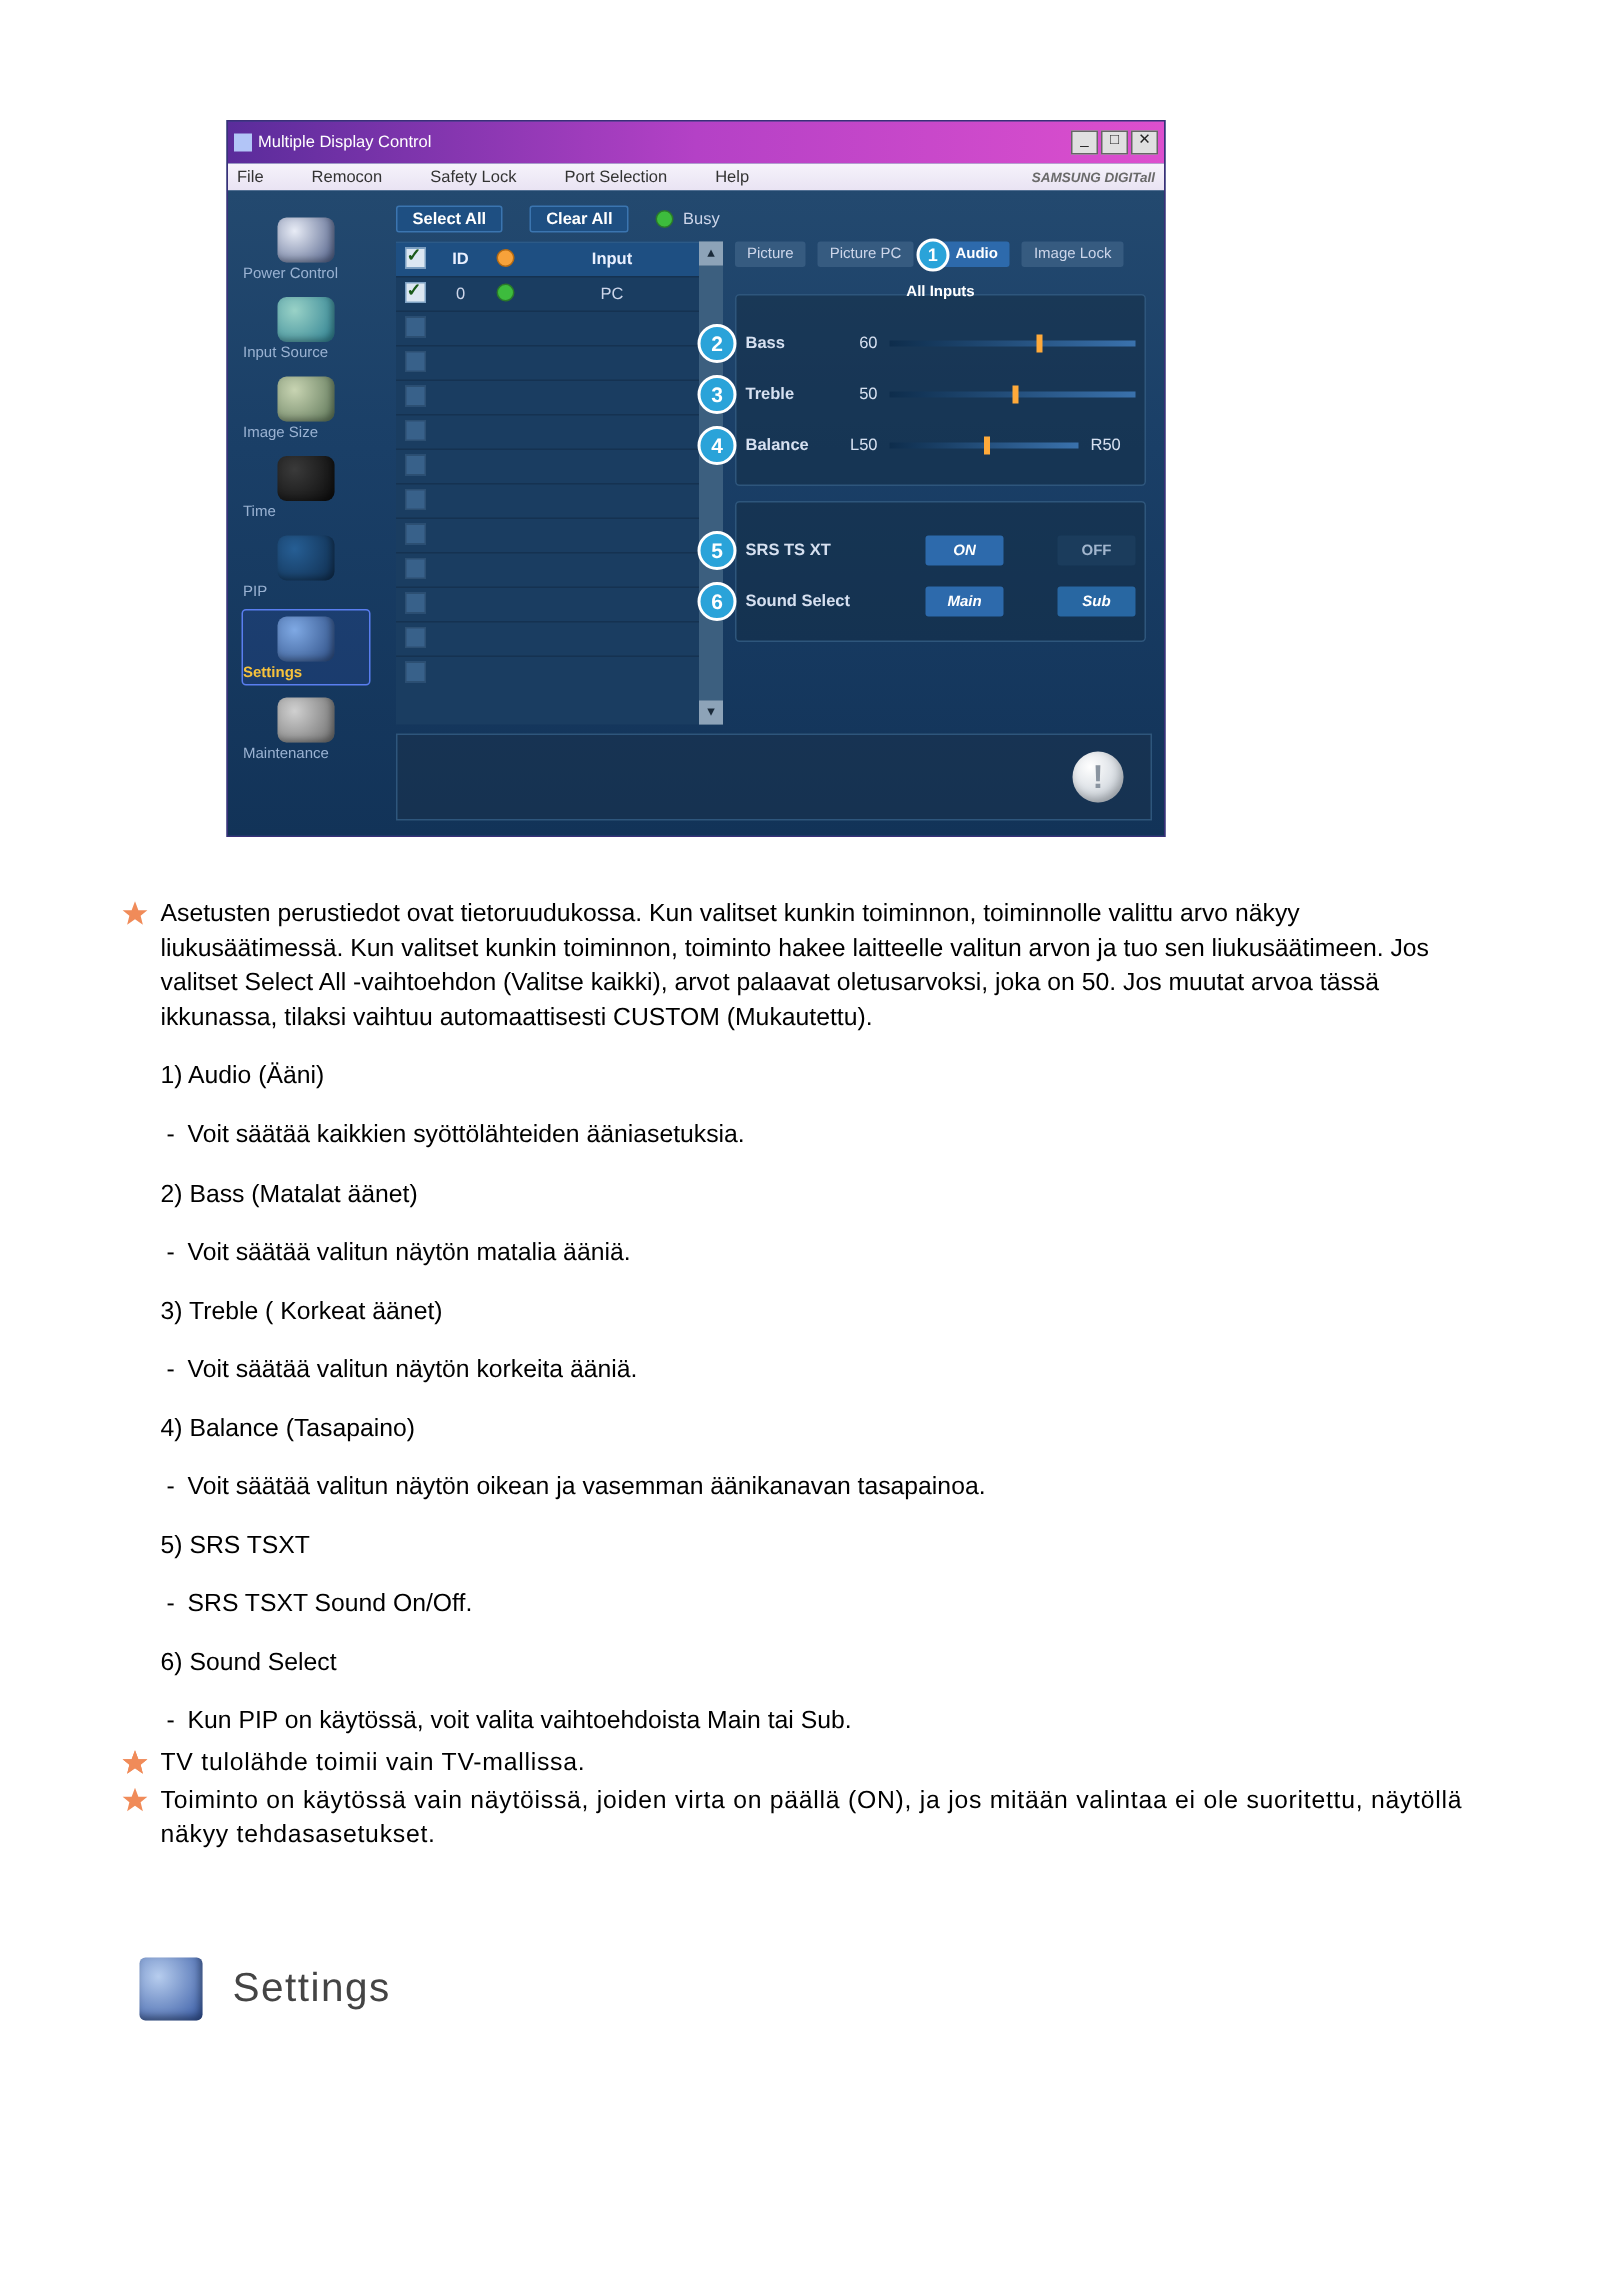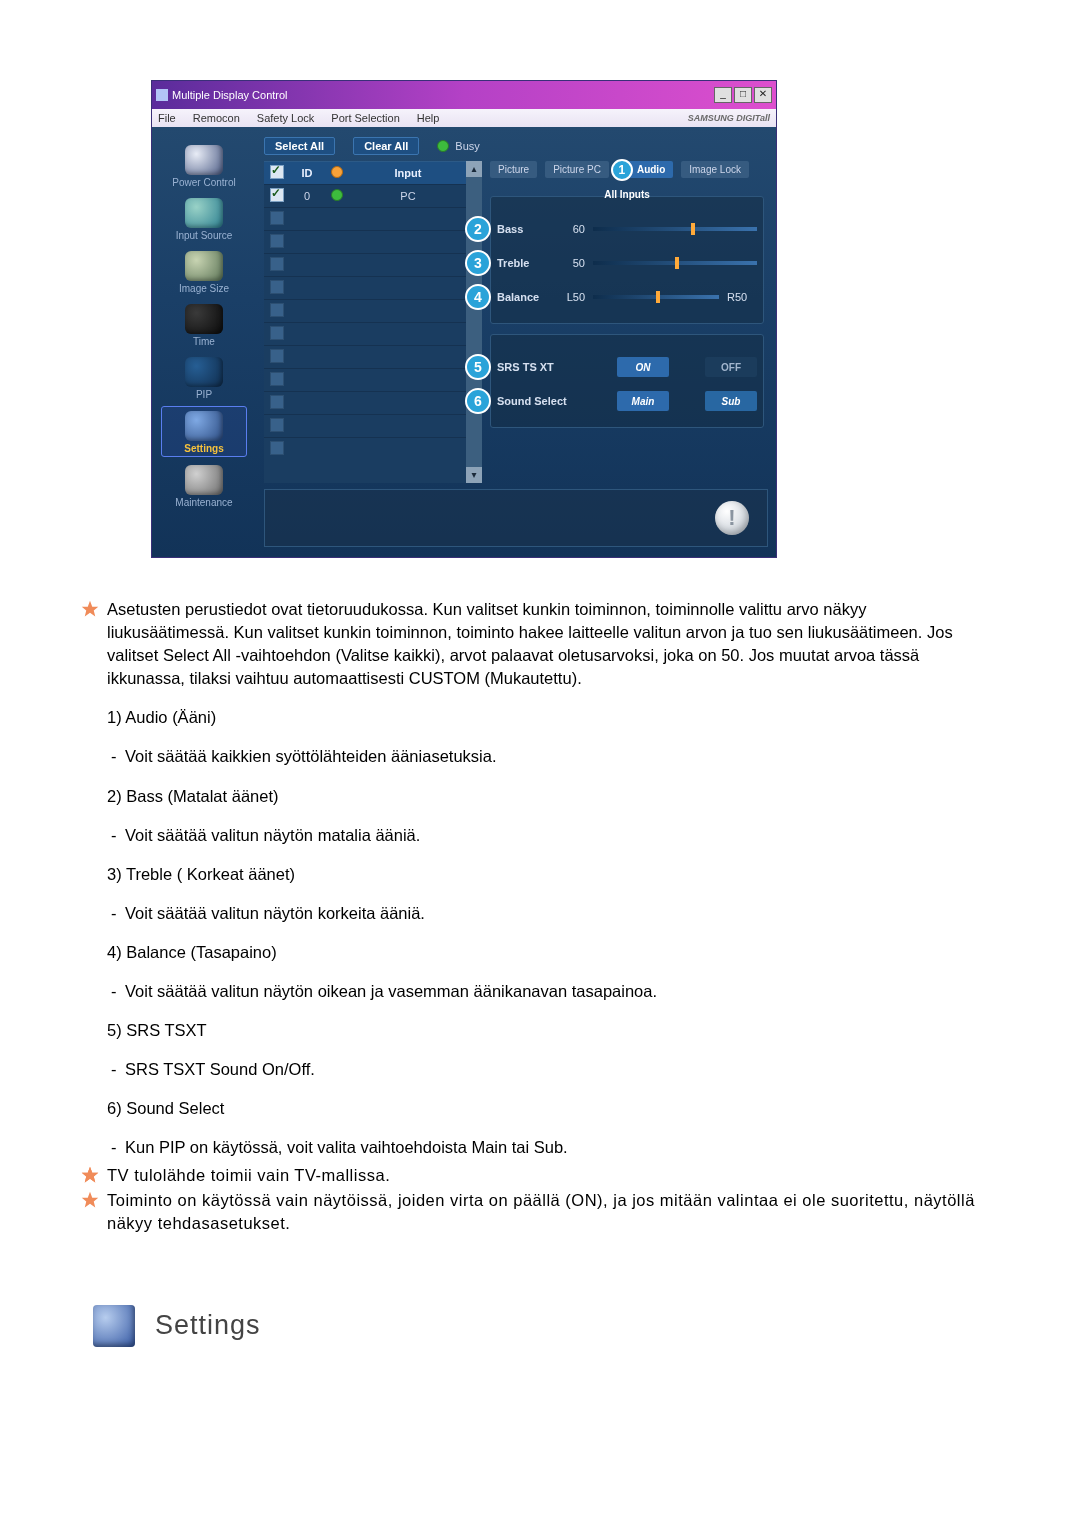--- a/index.html
+++ b/index.html
@@ -39,38 +39,38 @@
   .titlebar .spacer { flex: 1; }
   .winbtn {
     width: 16px; height: 14px; background: #e0e0e0; border: 1px solid #666;
     margin-left: 2px; font-size: 10px; text-align: center; line-height: 12px; color: #222;
   }
   .menubar {
     display: flex;
     background: linear-gradient(#f6f3fb, #e9e3f3);
     color: #333;
     padding: 3px 6px;
-    gap: 17px;
+    gap: 32px;
     font-size: 11px;
     align-items: center;
   }
   .menubar .spacer { flex: 1; }
   .brand {
     font-size: 9px; color: #6a6a6a; font-style: italic; font-weight: bold;
   }
   .app-body {
     display: flex;
     background: linear-gradient(#23496f, #1a3f67 40%, #123358);
     min-height: 430px;
   }
   
   .sidebar {
     width: 104px;
     padding: 10px 0;
-    text-align: center;
+    text-align: left;
   }
   .side-item {
     margin: 4px auto 0 auto;
     width: 84px;
     padding: 4px 0 2px 0;
     font-size: 10px;
     color: #9ab2d2;
   }
   .side-item.active {
     border: 1px solid #5a7ef0;

